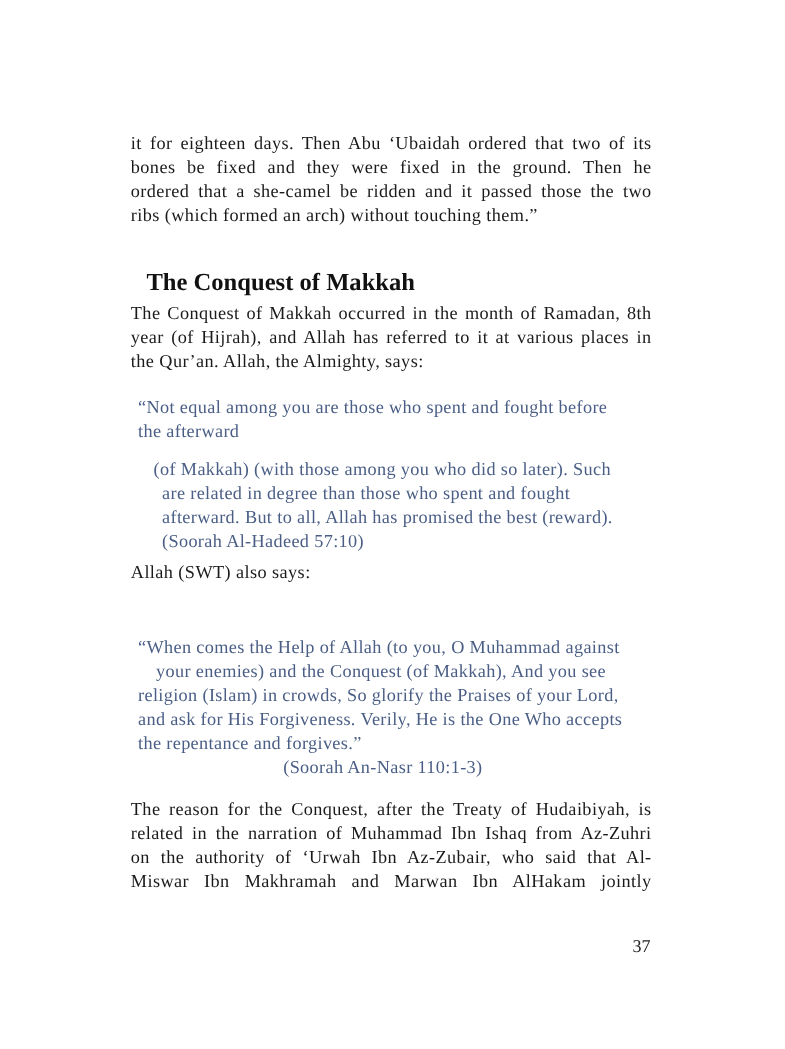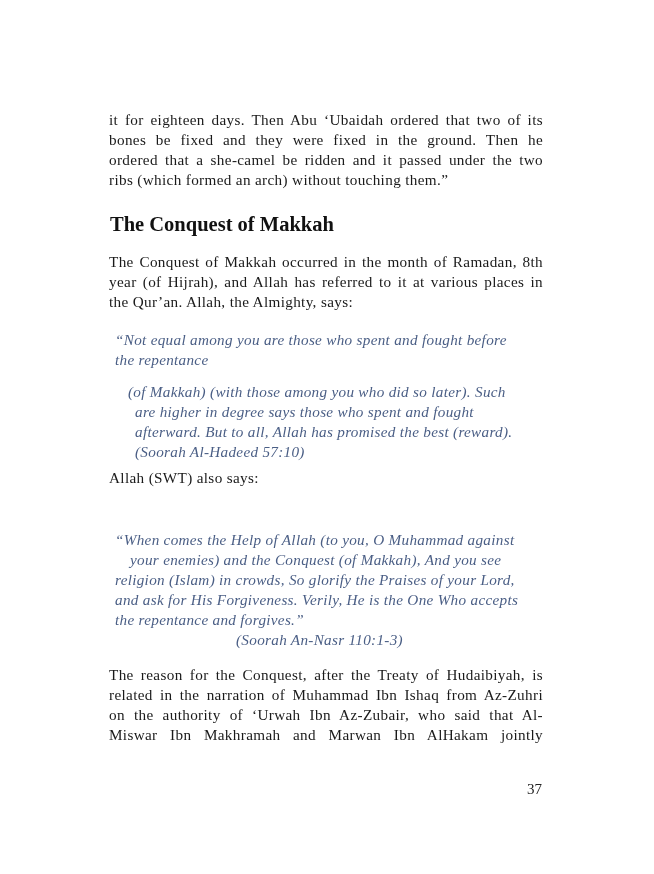--- a/index.html
+++ b/index.html
@@ -9,59 +9,59 @@
     position: absolute; left: 109px; width: 434px;
     font-family: "Liberation Serif", "DejaVu Serif", serif;
     font-size: 15.2px; line-height: 20px; color: #1a1a1a;
     text-align: justify; letter-spacing: 0.35px; margin: 0;
   }
   .para .ln { display: block; text-align-last: justify; white-space: nowrap; }
   .para .ln.last { text-align-last: left; }
   .heading {
     position: absolute; left: 110px; top: 213px;
     font-family: "Liberation Serif", "DejaVu Serif", serif;
-    font-weight: bold; font-size: 20.5px; color: #111111; margin: 0;
+    font-weight: bold; font-size: 20.5px; color: #111111; margin: 12px;
   }
   .quote {
     position: absolute; font-family: "Liberation Serif", "DejaVu Serif", serif;
-    font-style: italic; font-size: 15.2px; line-height: 20px; color: #4a5e85;
+    font-size: 15.2px; line-height: 20px; color: #4a5e85;
     margin: 0; letter-spacing: 0.3px;
   }
   .quote .ln { display: block; white-space: nowrap; }
   .page-number {
     position: absolute; left: 527px; top: 781px;
     font-family: "Liberation Serif", "DejaVu Serif", serif;
     font-size: 15px; color: #222222;
   }
 </style>
 </head>
 <body>
 
 <div class="page">
 
   <p class="para" style="top:110px;">
     <span class="ln">it for eighteen days. Then Abu ‘Ubaidah ordered that two of its</span>
     <span class="ln">bones be fixed and they were fixed in the ground. Then he</span>
-    <span class="ln">ordered that a she-camel be ridden and it passed under the two</span>
+    <span class="ln">ordered that a she-camel be ridden and it passed those the two</span>
     <span class="ln last">ribs (which formed an arch) without touching them.”</span>
   </p>
 
   <h2 class="heading">The Conquest of Makkah</h2>
 
   <p class="para" style="top:252px;">
     <span class="ln">The Conquest of Makkah occurred in the month of Ramadan, 8th</span>
     <span class="ln">year (of Hijrah), and Allah has referred to it at various places in</span>
     <span class="ln last">the Qur’an. Allah, the Almighty, says:</span>
   </p>
 
   <div class="quote" style="left:115px; top:330px;">
     <span class="ln">“Not equal among you are those who spent and fought before</span>
-    <span class="ln">the repentance</span>
+    <span class="ln">the afterward</span>
     <span class="ln" style="padding-left:13px;margin-top:12px;">(of Makkah)  (with those among you who did so later). Such</span>
-    <span class="ln" style="padding-left:20px;">are higher in degree says those who spent and fought</span>
+    <span class="ln" style="padding-left:20px;">are related in degree than those who spent and fought</span>
     <span class="ln" style="padding-left:20px;">afterward. But to all, Allah has promised the best (reward).</span>
     <span class="ln" style="padding-left:20px;">(Soorah Al-Hadeed 57:10)</span>
   </div>
 
   <p class="para" style="top:468px;">
     <span class="ln last">Allah (SWT) also says:</span>
   </p>
 
   <div class="quote" style="left:115px; top:530px;">
     <span class="ln">“When comes the Help of Allah (to you, O Muhammad against</span>

